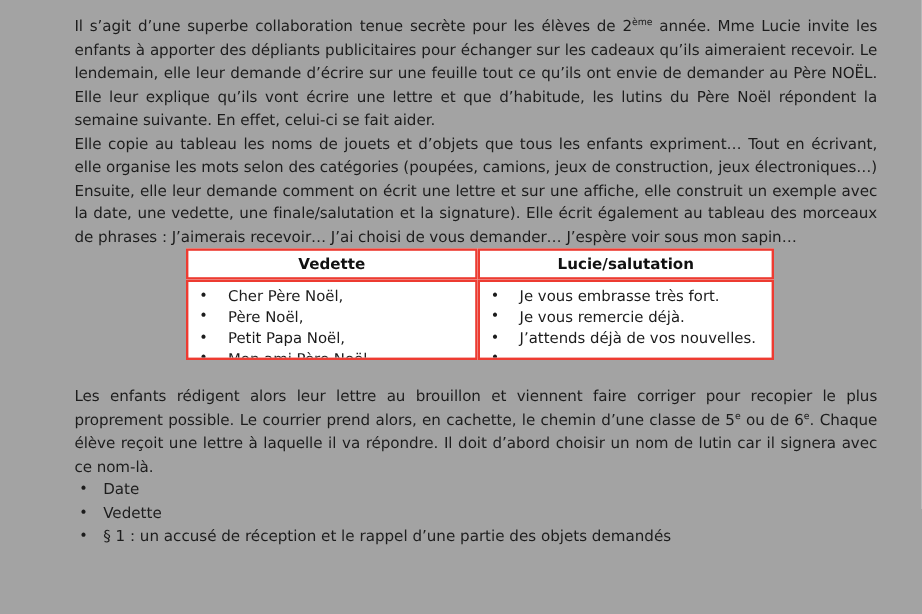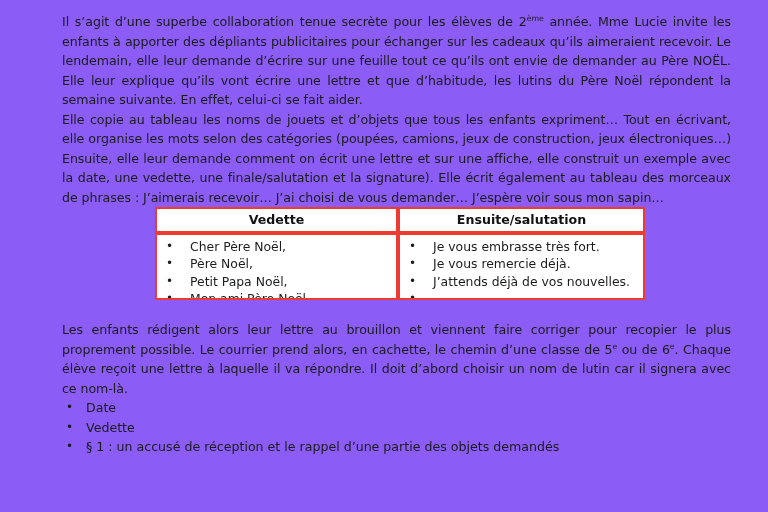--- a/index.html
+++ b/index.html
@@ -11,21 +11,21 @@
     height: 512px;
     background: #ffffff;
     font-family: "DejaVu Sans", sans-serif;
     color: #1a1a1a;
     overflow: hidden;
   }
   #page {
     position: relative;
     width: 768px;
     height: 512px;
-    background: #8b5cf6;
+    background: #a3a3a3;
     box-sizing: border-box;
     padding: 12px 37px 0 62px;
   }
   p.para {
     margin: 0;
     text-align: justify;
     font-size: 12.6px;
     line-height: 19.5px;
     letter-spacing: -0.05px;
     color: #1c1c1c;
@@ -116,21 +116,21 @@
 
   <p class="para gap-after" id="para-p1">Il s’agit d’une superbe collaboration tenue secrète pour les élèves de 2<sup>ème</sup> année. Mme Lucie invite les enfants à apporter des dépliants publicitaires pour échanger sur les cadeaux qu’ils aimeraient recevoir. Le lendemain, elle leur demande d’écrire sur une feuille tout ce qu’ils ont envie de demander au Père NOËL. Elle leur explique qu’ils vont écrire une lettre et que d’habitude, les lutins du Père Noël répondent la semaine suivante. En effet, celui-ci se fait aider.</p>
 
   <p class="para gap-after" id="para-p2">Elle copie au tableau les noms de jouets et d’objets que tous les enfants expriment… Tout en écrivant, elle organise les mots selon des catégories (poupées, camions, jeux de construction, jeux électroniques…) Ensuite, elle leur demande comment on écrit une lettre et sur une affiche, elle construit un exemple avec la date, une vedette, une finale/salutation et la signature). Elle écrit également au tableau des morceaux de phrases : J’aimerais recevoir…   J’ai choisi de vous demander…  J’espère voir sous mon sapin…</p>
 
   <div class="tbl-wrap">
     <table class="vedette-table">
       <thead>
         <tr>
           <th>Vedette</th>
-          <th>Ensuite/salutation</th>
+          <th>Lucie/salutation</th>
         </tr>
       </thead>
       <tbody>
         <tr>
           <td>
             <ul class="cell-list" id="list-col-0">
                 <li><span class="bullet">•</span>Cher Père Noël,</li>
                 <li><span class="bullet">•</span>Père Noël,</li>
                 <li><span class="bullet">•</span>Petit Papa Noël,</li>
                 <li><span class="bullet">•</span>Mon ami Père Noël,</li>

